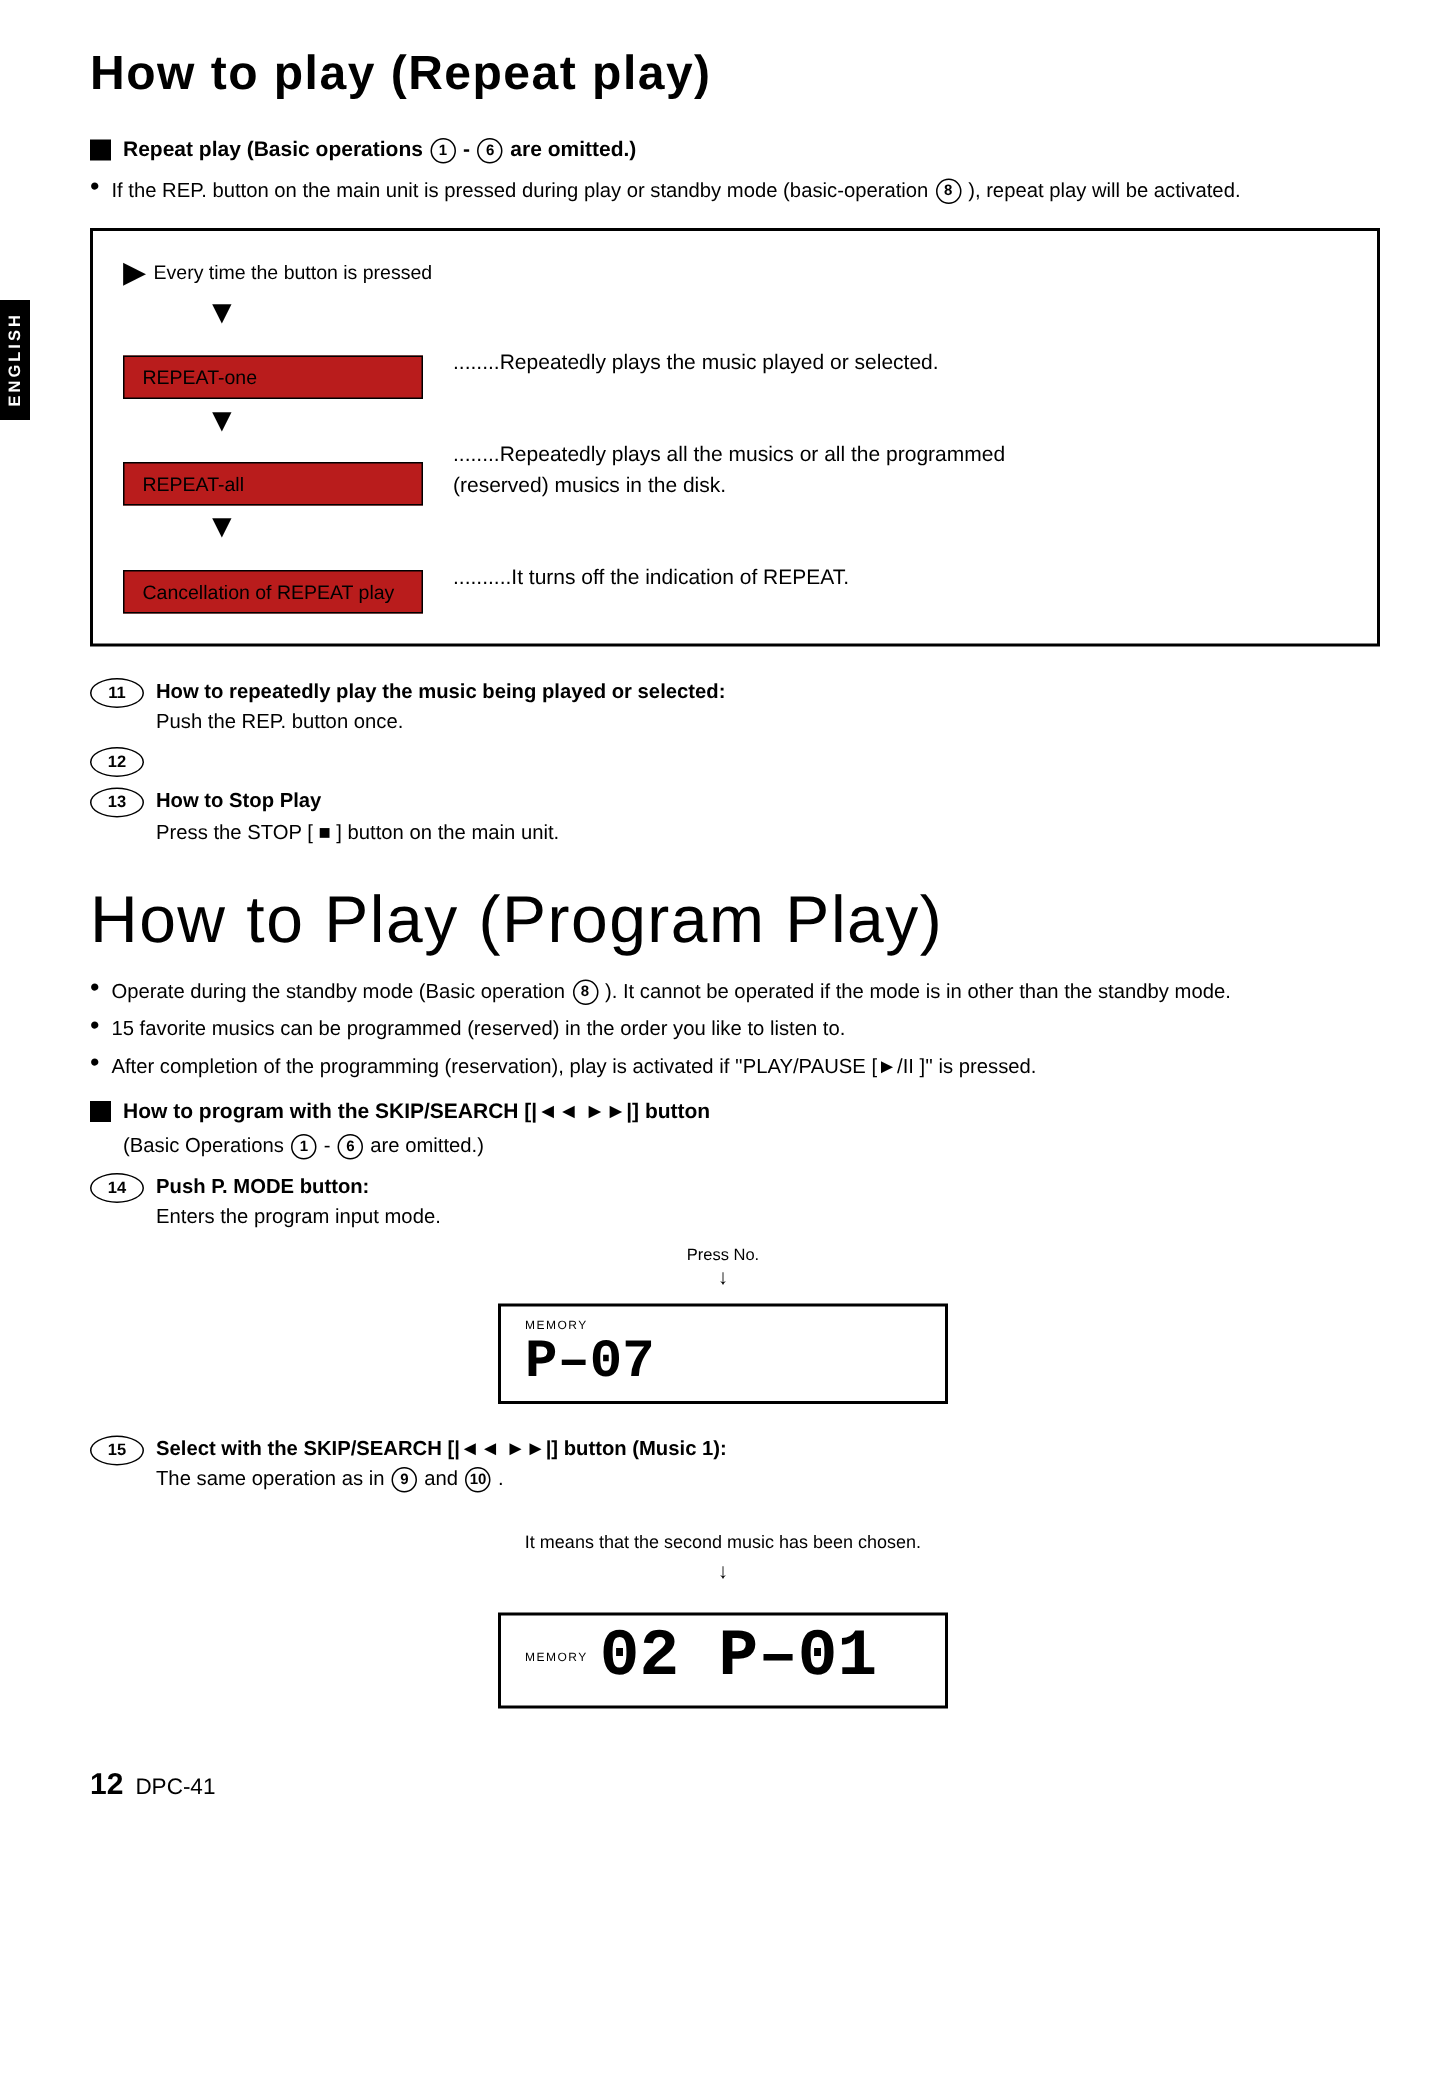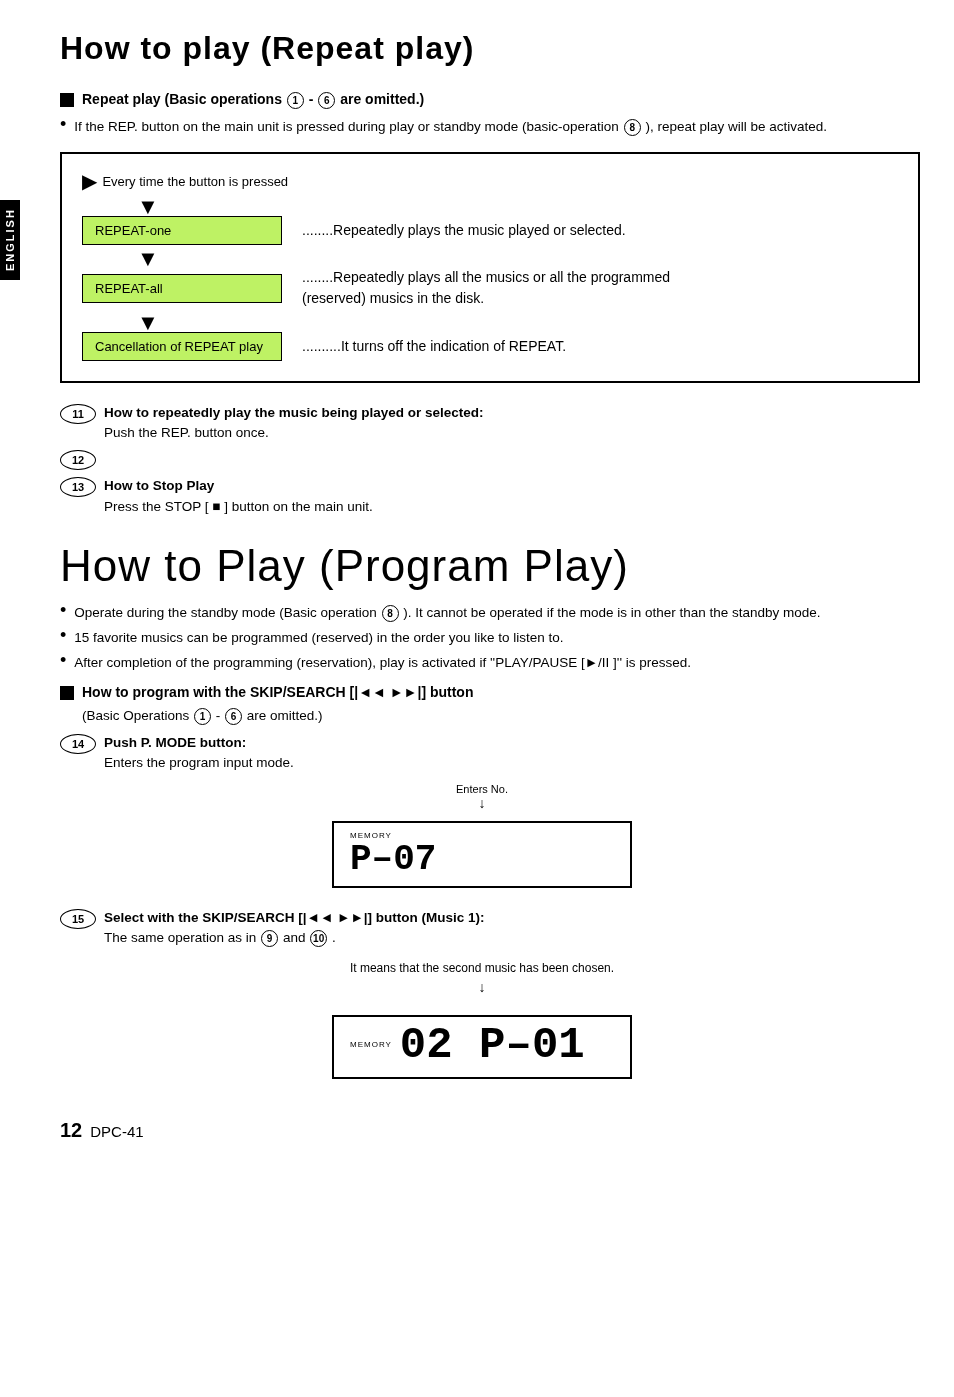--- a/index.html
+++ b/index.html
@@ -101,21 +101,22 @@
     .flow-item-row {
       display: flex;
       align-items: center;
       margin-bottom: 5px;
     }
     .flow-box {
       border: 1px solid #000;
       padding: 6px 12px;
       min-width: 200px;
       font-size: 13px;
-      background: #bef264;
+      background: #b91c1c;
+      margin-top: 20px;
     }
     .flow-description {
       font-size: 14px;
       margin-left: 20px;
       line-height: 1.5;
       max-width: 430px;
     }
     .arrow-down-symbol {
       font-size: 22px;
       line-height: 0.8;
@@ -378,21 +379,21 @@
   <div class="num-badge">
     <span>14</span>
   </div>
   <div class="num-content">
     <span class="bold-line">Push P. MODE button:</span><br>
     <span>Enters the program input mode.</span>
   </div>
 </div>
 
 <div class="center-block">
-  <div class="memory-no-label">Enters No.</div>
+  <div class="memory-no-label">Press No.</div>
   <div class="memory-arrow">↓</div>
   <div class="display-box">
     <span class="memory-label">MEMORY</span>
     <span class="display-value">P–07</span>
   </div>
 </div>
 
 <div class="numbered-item">
   <div class="num-badge">
     <span>15</span>
@@ -402,21 +403,21 @@
     <span>
       <span>The same operation as in</span>
       <span class="inline-circle">9</span>
       <span> and</span>
       <span class="inline-circle">10</span>
       <span>.</span>
     </span>
   </div>
 </div>
 
-<div class="display-caption" style="margin-top:12px;">It means that the second music has been chosen.</div>
+<div class="display-caption" style="margin-top:24px;">It means that the second music has been chosen.</div>
 
 <div class="memory-arrow" style="text-align:center;">↓</div>
 
 <div class="center-block">
   <div class="display-box-2">
     <span class="memory-label-2">MEMORY</span>
     <span class="display-value-2">02 P–01</span>
   </div>
 </div>
 

